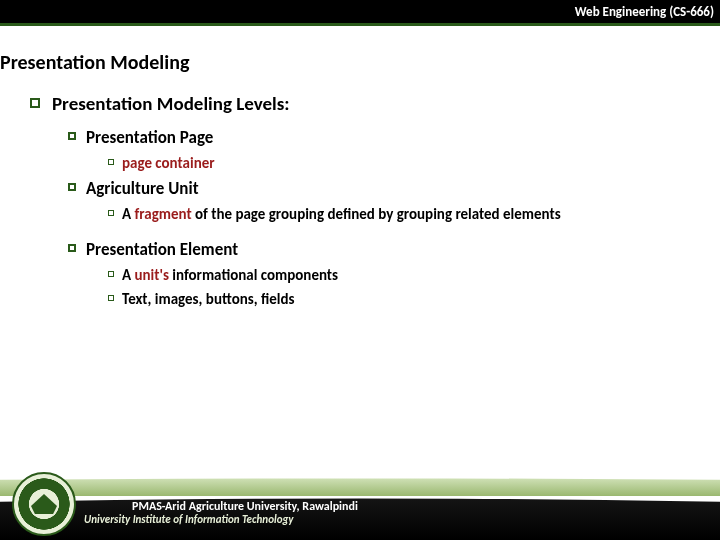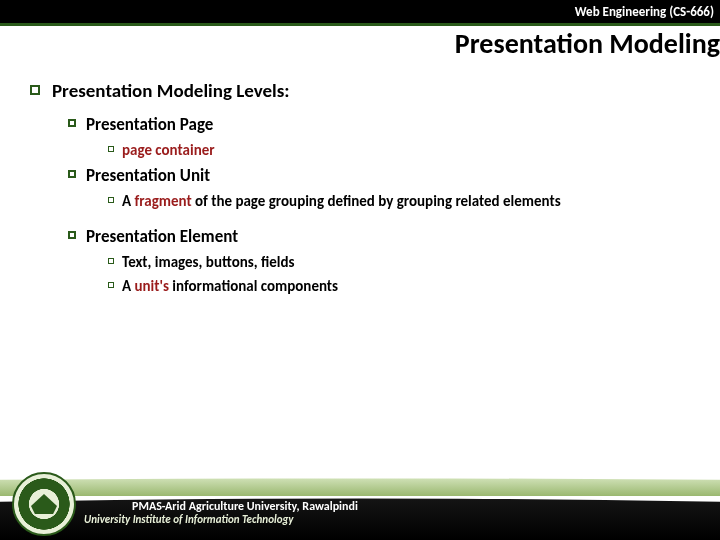--- a/index.html
+++ b/index.html
@@ -1,20 +1,20 @@
 <!DOCTYPE html>
 <html><head>
 <meta charset="utf-8">
 <style>
   * { margin: 0; padding: 0; box-sizing: border-box; }
   html, body { width: 720px; height: 540px; font-family: Calibri, Arial, sans-serif; background: #fff; overflow: hidden; }
   .slide { position: relative; width: 720px; height: 540px; }
   .topbar { background: #000; height: 26px; display: flex; align-items: center; justify-content: flex-end; padding-right: 6px; border-bottom: 3px solid #2a5a1a; }
   .topbar-text { color: #fff; font-size: 13px; font-weight: bold; }
-  .title { text-align: right; font-size: 28px; font-weight: bold; color: #000; margin-top: 0; margin-bottom: 18px; }
+  .title { text-align: left; font-size: 20px; font-weight: bold; color: #000; margin-top: 24px; margin-bottom: 18px; }
   .content { padding-left: 30px; }
   .b1 { display: flex; align-items: flex-start; margin-bottom: 12px; text-align: center; }
   .b2 { display: flex; align-items: flex-start; margin-left: 38px; margin-bottom: 6px; }
   .b3 { display: flex; align-items: flex-start; margin-left: 78px; margin-bottom: 6px; }
   .sq { display: inline-block; flex-shrink: 0; }
   .sq1 { width: 10px; height: 10px; border: 2px solid #2a5a1a; margin-top: 6px; margin-right: 12px; }
   .sq2 { width: 8px; height: 8px; border: 2px solid #2a5a1a; margin-top: 5px; margin-right: 10px; }
   .sq3 { width: 6px; height: 6px; border: 1.5px solid #2a5a1a; margin-top: 5px; margin-right: 8px; }
   .t1 { font-size: 19px; font-weight: bold; color: #000; }
   .t2 { font-size: 17px; font-weight: bold; color: #000; }
@@ -50,40 +50,40 @@
       <span class="sq sq2"></span>
       <span class="t2">Presentation Page</span>
     </div>
     <div class="b3">
       <span class="sq sq3"></span>
       <span class="t3"><span></span><span class="hl">page container</span><span></span></span>
     </div>
 
     <div class="b2">
       <span class="sq sq2"></span>
-      <span class="t2">Presentation Unit</span>
+      <span class="t2">Agriculture Unit</span>
     </div>
     <div class="b3">
       <span class="sq sq3"></span>
       <span class="t3"><span>A </span><span class="hl">fragment</span><span> of the page grouping defined by grouping related elements</span></span>
     </div>
 
     <div style="height:10px"></div>
 
     <div class="b2">
       <span class="sq sq2"></span>
       <span class="t2">Presentation Element</span>
     </div>
     <div class="b3">
       <span class="sq sq3"></span>
-      <span class="t3"><span>Text, images, buttons, fields</span><span class="hl"></span><span></span></span>
+      <span class="t3"><span>A </span><span class="hl">unit's</span><span> informational components</span></span>
     </div>
     <div class="b3">
       <span class="sq sq3"></span>
-      <span class="t3"><span>A </span><span class="hl">unit's</span><span> informational components</span></span>
+      <span class="t3"><span>Text, images, buttons, fields</span><span class="hl"></span><span></span></span>
     </div>
   </div>
 
   <div class="footer">
     <div class="swoosh-green"></div>
     <div class="swoosh-dark"></div>
     <div class="seal">
       <div class="seal-inner"></div>
     </div>
     <div class="footer-text">

